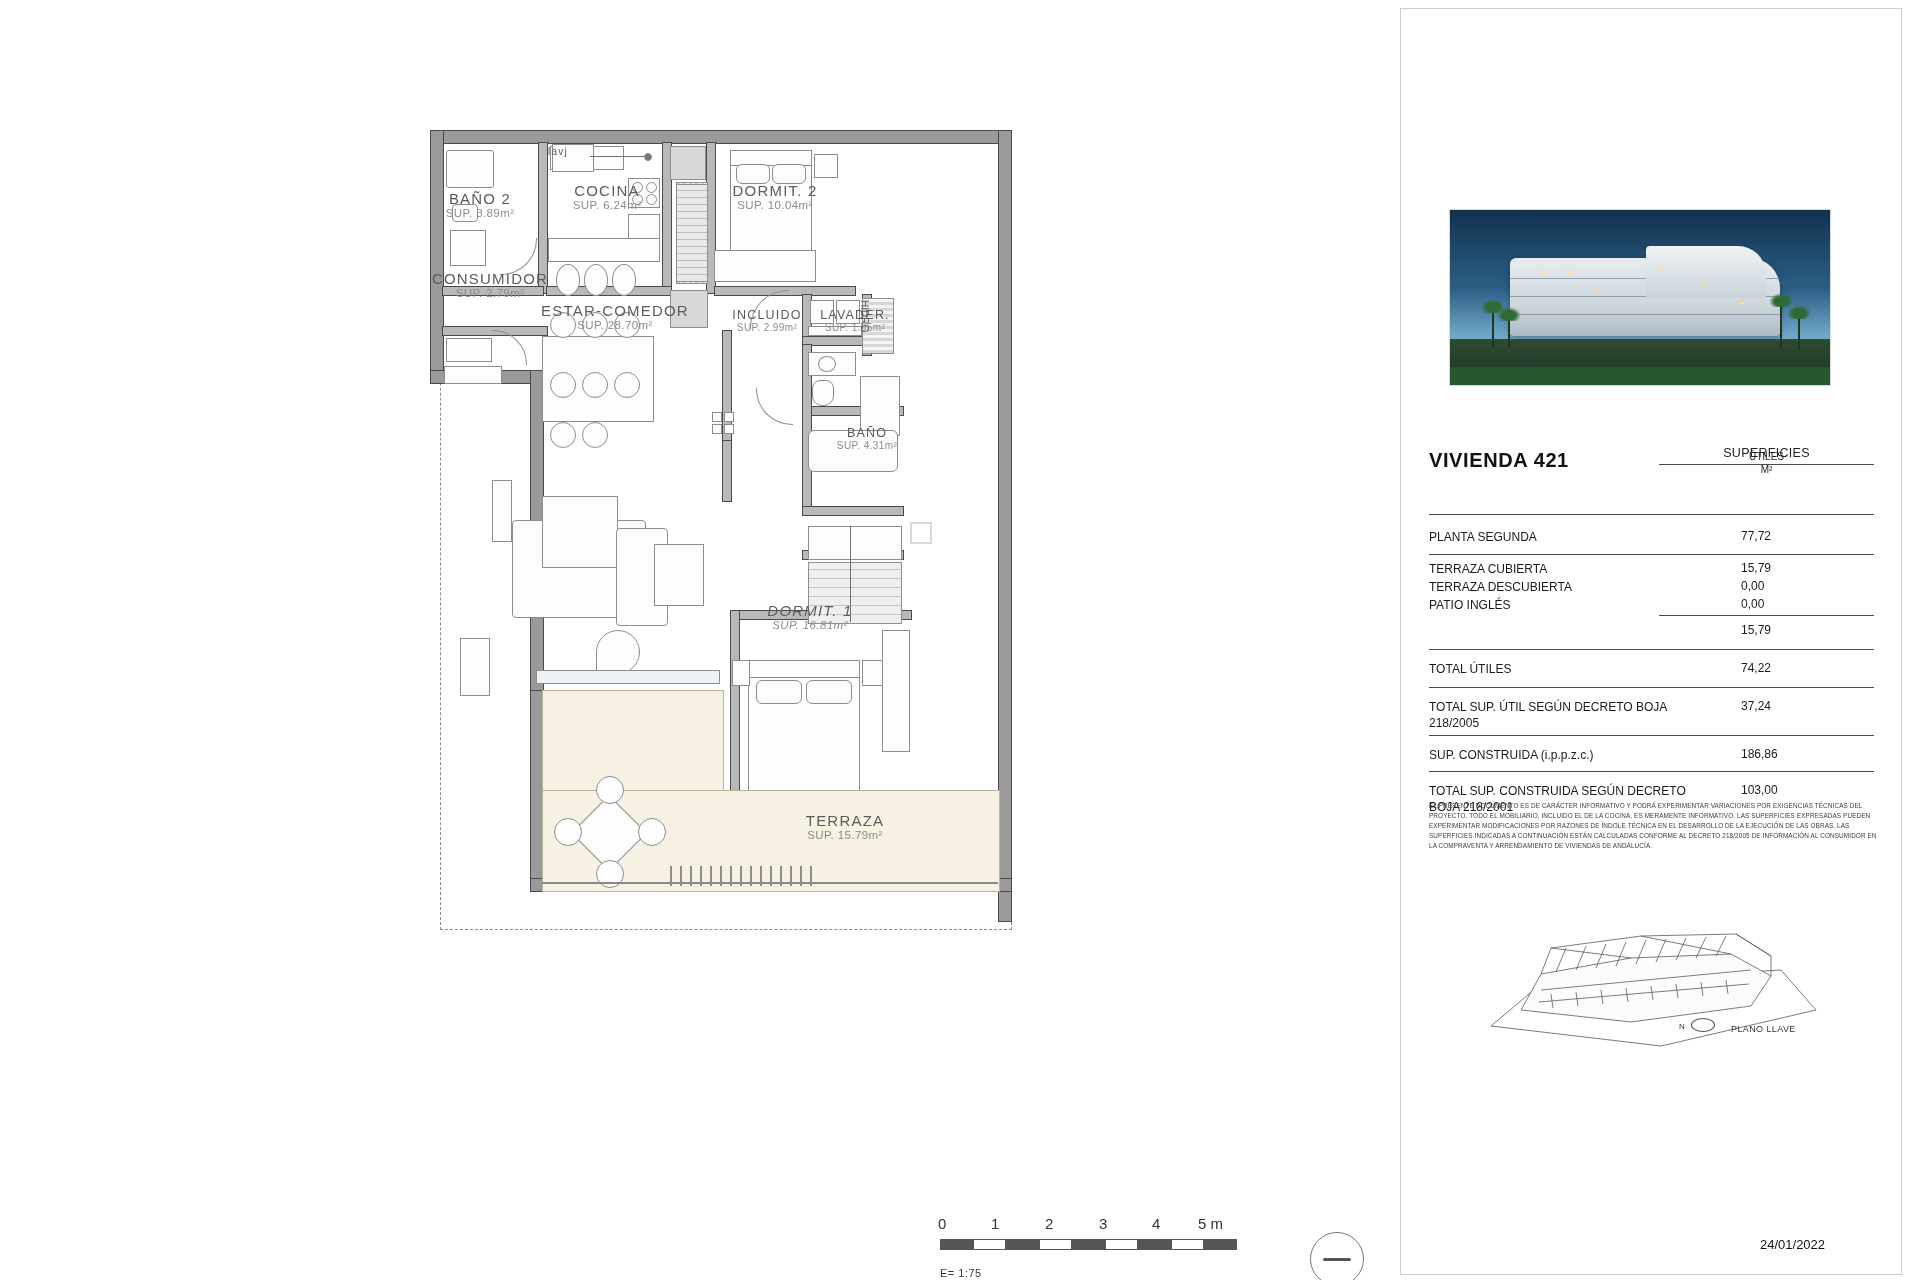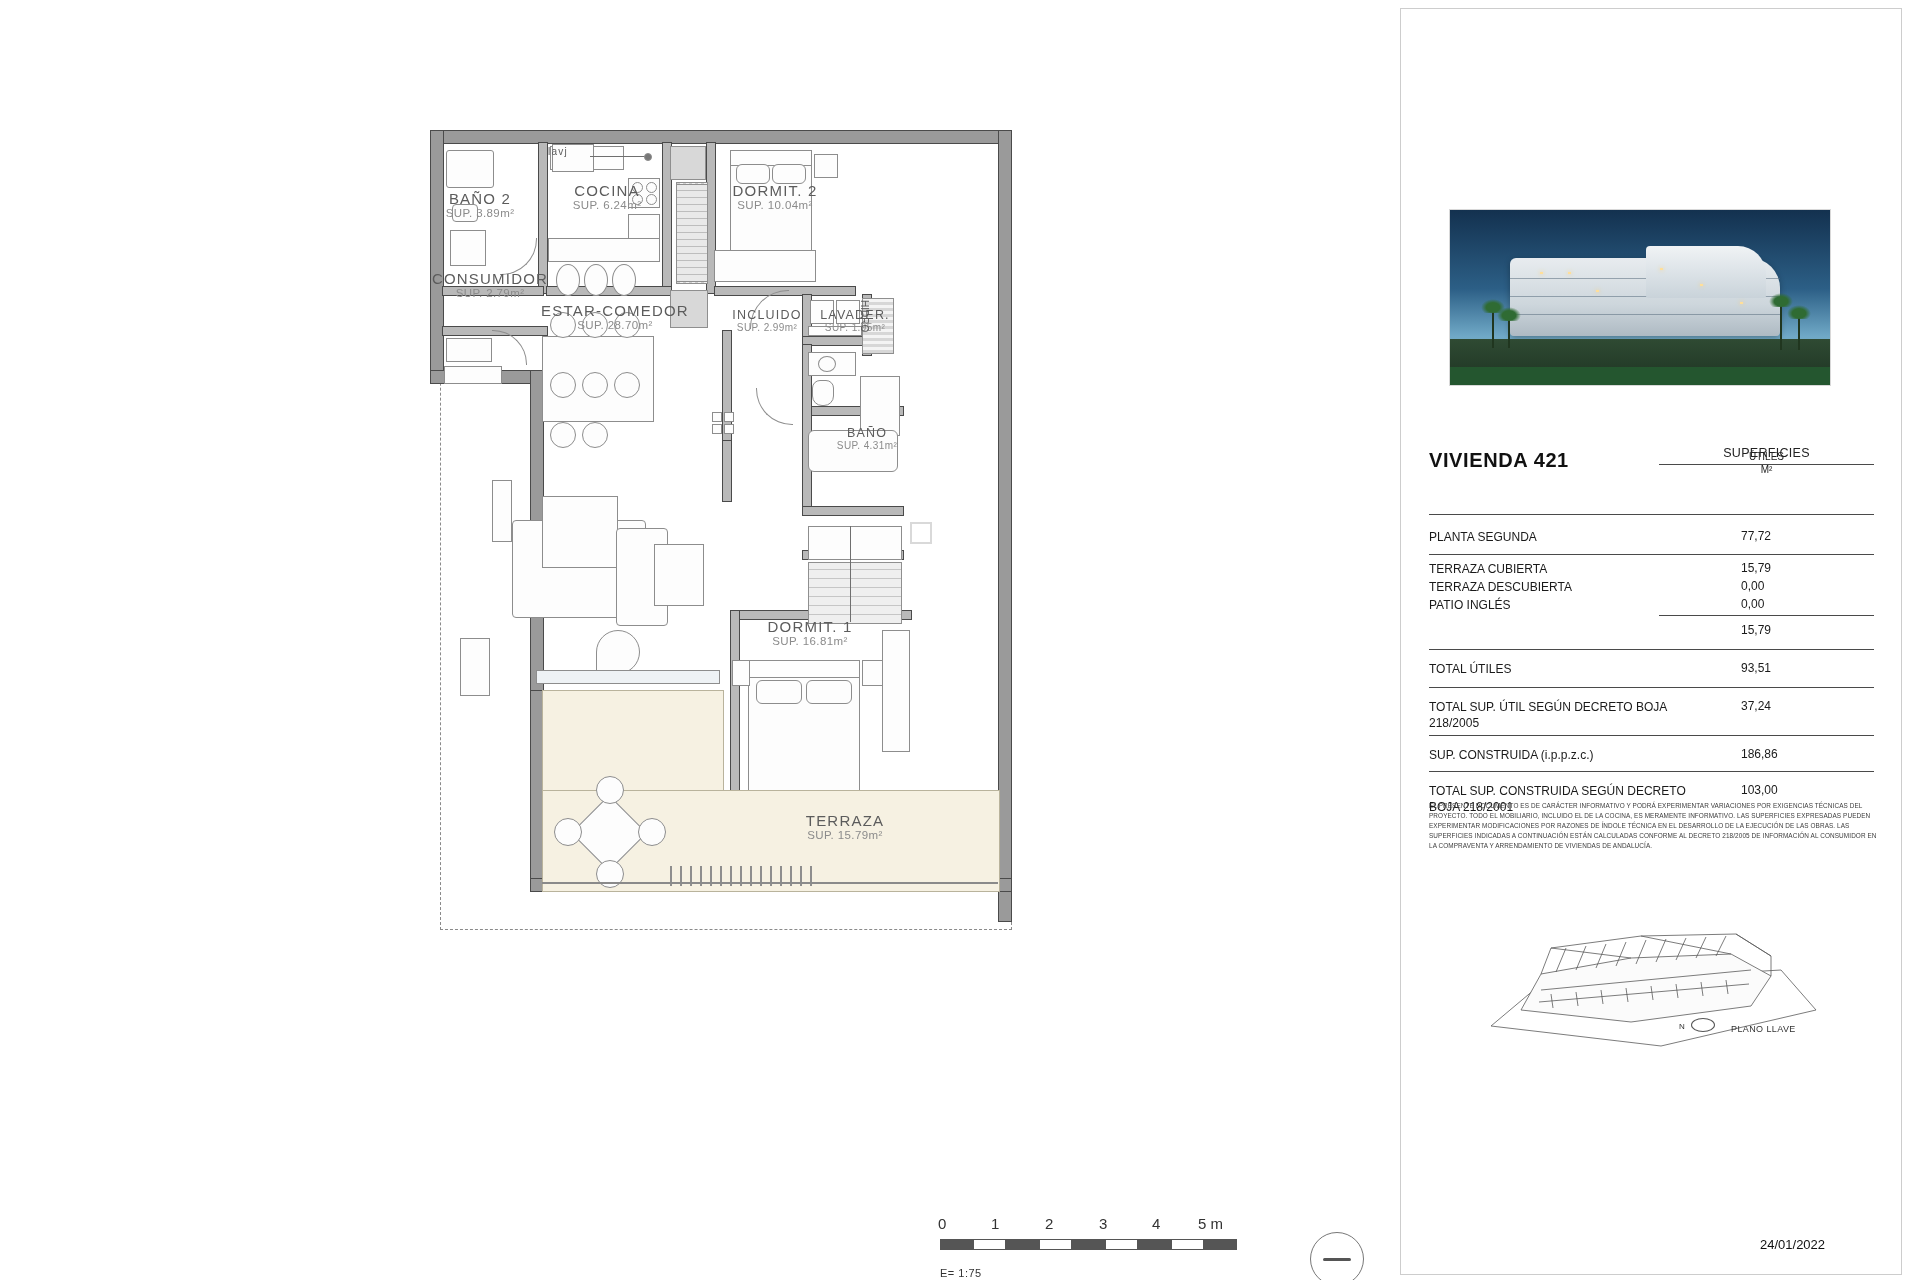--- a/index.html
+++ b/index.html
@@ -247,21 +247,21 @@
         <div class="sp">SUP. 2.99m²</div>
       </div>
       <div class="label small" style="left:370px;top:178px;width:110px;">
         <div class="nm">LAVADER.</div>
         <div class="sp">SUP. 1.95m²</div>
       </div>
       <div class="label small" style="left:374px;top:296px;width:110px;padding-left:8px;">
         <div class="nm">BAÑO</div>
         <div class="sp">SUP. 4.31m²</div>
       </div>
-      <div class="label" style="left:300px;top:488px;width:160px;">
+      <div class="label" style="left:300px;top:472px;width:160px;font-style:italic;">
         <div class="nm">DORMIT. 1</div>
         <div class="sp">SUP. 16.81m²</div>
       </div>
       <div class="label" style="left:330px;top:682px;width:170px;">
         <div class="nm">TERRAZA</div>
         <div class="sp">SUP. 15.79m²</div>
       </div>
       <div class="label tiny" style="left:118px;top:16px;width:40px;text-align:left;">
         <div class="nm">lavj</div>
       </div>
@@ -351,21 +351,21 @@
     <div class="rule short" style="top:606px;"></div>
     <div class="trow" style="top:614px;">
       <div class="k"></div>
       <div class="v">15,79</div>
     </div>
 
     <div class="rule" style="top:640px;"></div>
 
     <div class="trow" style="top:652px;">
       <div class="k">TOTAL ÚTILES</div>
-      <div class="v">93,51</div>
+      <div class="v">74,22</div>
     </div>
 
     <div class="rule" style="top:678px;"></div>
 
     <div class="trow" style="top:690px;">
       <div class="k" style="width:290px;">TOTAL SUP. ÚTIL SEGÚN DECRETO BOJA 218/2005</div>
       <div class="v">37,24</div>
     </div>
 
     <div class="rule" style="top:726px;"></div>

